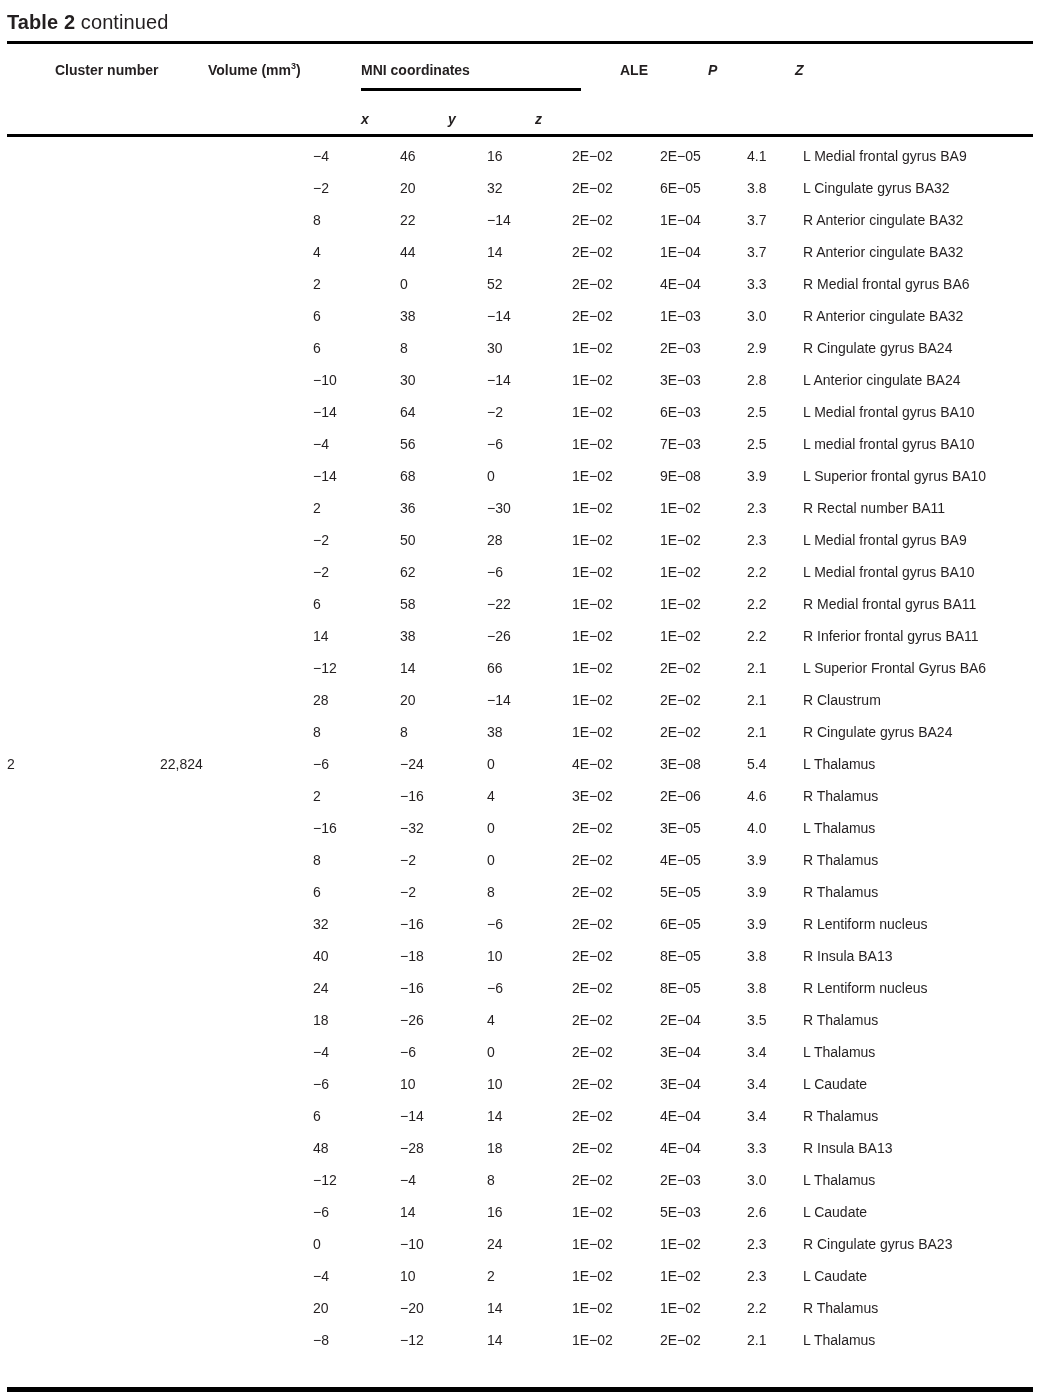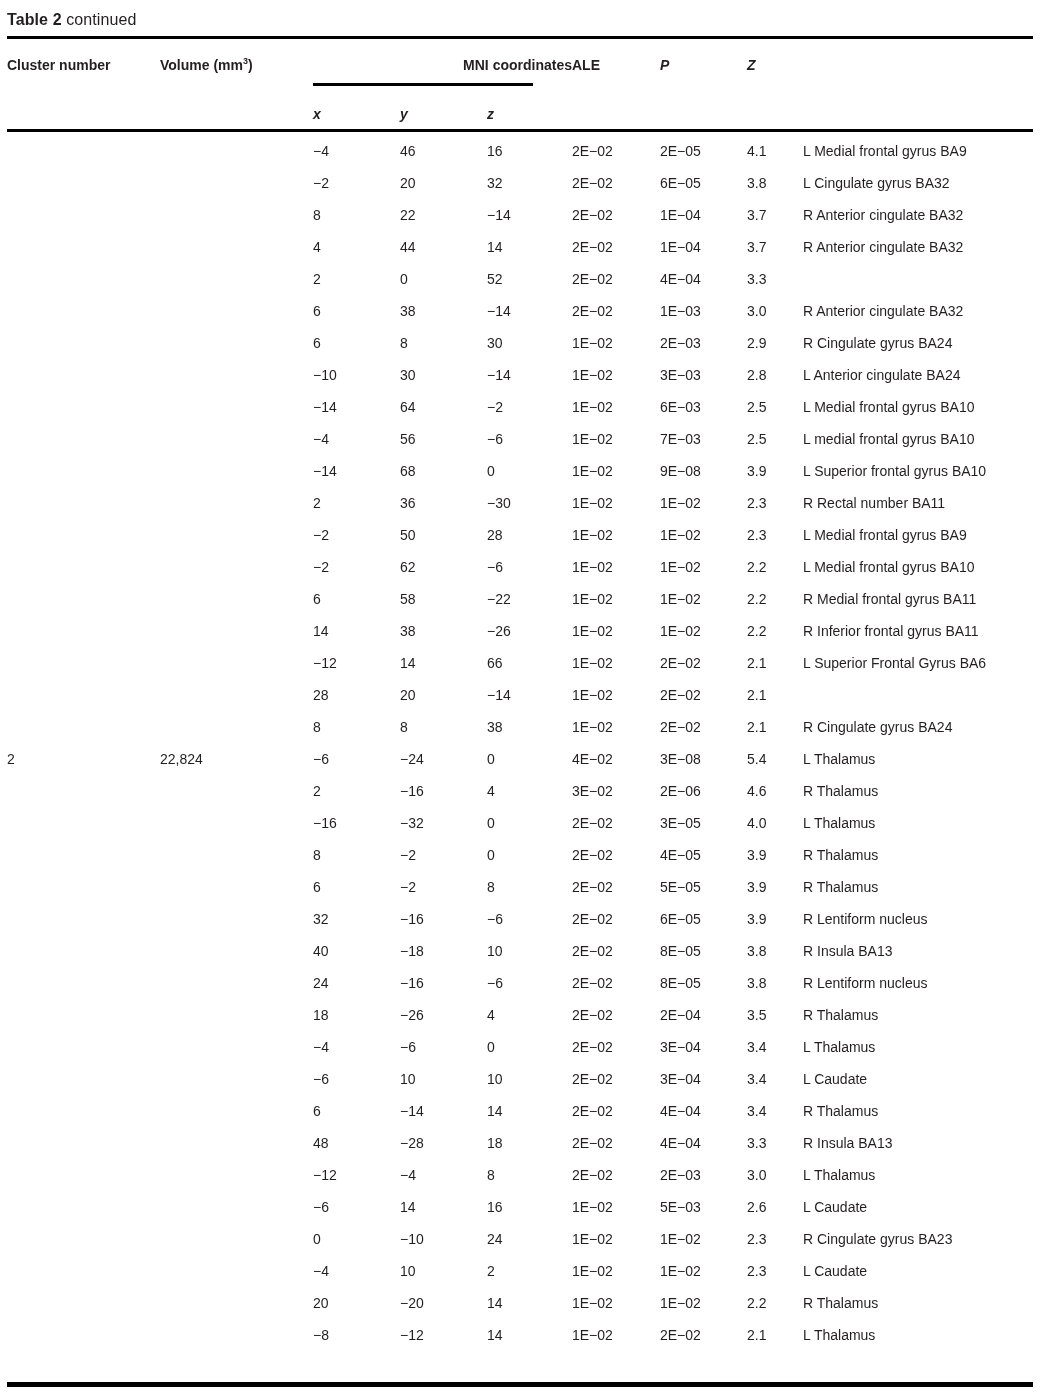--- a/index.html
+++ b/index.html
@@ -15,21 +15,21 @@
     position: relative;
     overflow: hidden;
   }
   .page {
     width: 1040px;
     height: 1398px;
     position: relative;
   }
   .title {
     padding: 11px 0 0 7px;
-    font-size: 16px;
+    font-size: 20px;
     letter-spacing: 0.1px;
   }
   .title .bold { font-weight: bold; }
   .rule {
     background: #000000;
     margin-left: 7px;
     margin-right: 7px;
   }
   .rule.top    { height: 3px; margin-top: 7px; }
   .rule.mid    { height: 3px; margin-top: 6px; }
@@ -39,24 +39,25 @@
     grid-template-columns: 153px 153px 87px 87px 85px 88px 87px 56px 1fr;
     padding-left: 7px;
     padding-right: 8px;
   }
   .hrow1 { padding-top: 17px; }
   .hcell {
     font-size: 14px;
     font-weight: bold;
     line-height: 18px;
     white-space: nowrap;
+    margin-left: 48px;
   }
   .italic { font-style: italic; }
   sup { font-size: 9px; vertical-align: super; line-height: 0; }
-  .mni-cell { grid-column: 3 / 6; text-align: right; }
+  .mni-cell { grid-column: 3 / 6; }
   .mni-underline {
     width: 220px;
     height: 3px;
     background: #000000;
     margin-top: 9px;
   }
   .hrow2 { margin-top: 19px; }
   .tbody { margin-top: 3px; }
   .trow {
     height: 32px;
@@ -153,20 +154,21 @@
   </div>
       <div class="grid trow">
     <div class="tcell"></div>
     <div class="tcell"></div>
     <div class="tcell">2</div>
     <div class="tcell">0</div>
     <div class="tcell">52</div>
     <div class="tcell">2E−02</div>
     <div class="tcell">4E−04</div>
     <div class="tcell">3.3</div>
+    <div class="tcell">R Medial frontal gyrus BA6</div>
   </div>
       <div class="grid trow">
     <div class="tcell"></div>
     <div class="tcell"></div>
     <div class="tcell">6</div>
     <div class="tcell">38</div>
     <div class="tcell">−14</div>
     <div class="tcell">2E−02</div>
     <div class="tcell">1E−03</div>
     <div class="tcell">3.0</div>
@@ -295,20 +297,21 @@
   </div>
       <div class="grid trow">
     <div class="tcell"></div>
     <div class="tcell"></div>
     <div class="tcell">28</div>
     <div class="tcell">20</div>
     <div class="tcell">−14</div>
     <div class="tcell">1E−02</div>
     <div class="tcell">2E−02</div>
     <div class="tcell">2.1</div>
+    <div class="tcell">R Claustrum</div>
   </div>
       <div class="grid trow">
     <div class="tcell"></div>
     <div class="tcell"></div>
     <div class="tcell">8</div>
     <div class="tcell">8</div>
     <div class="tcell">38</div>
     <div class="tcell">1E−02</div>
     <div class="tcell">2E−02</div>
     <div class="tcell">2.1</div>

